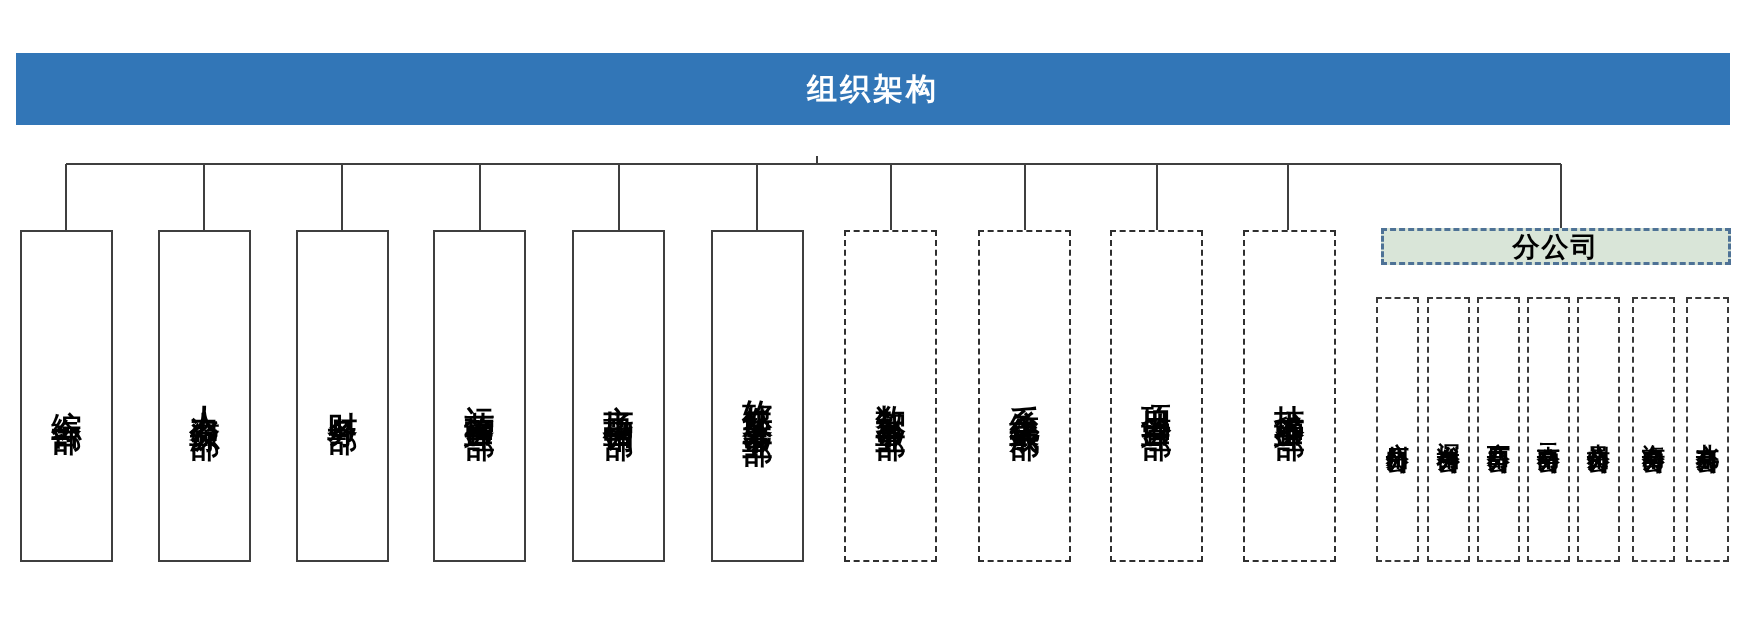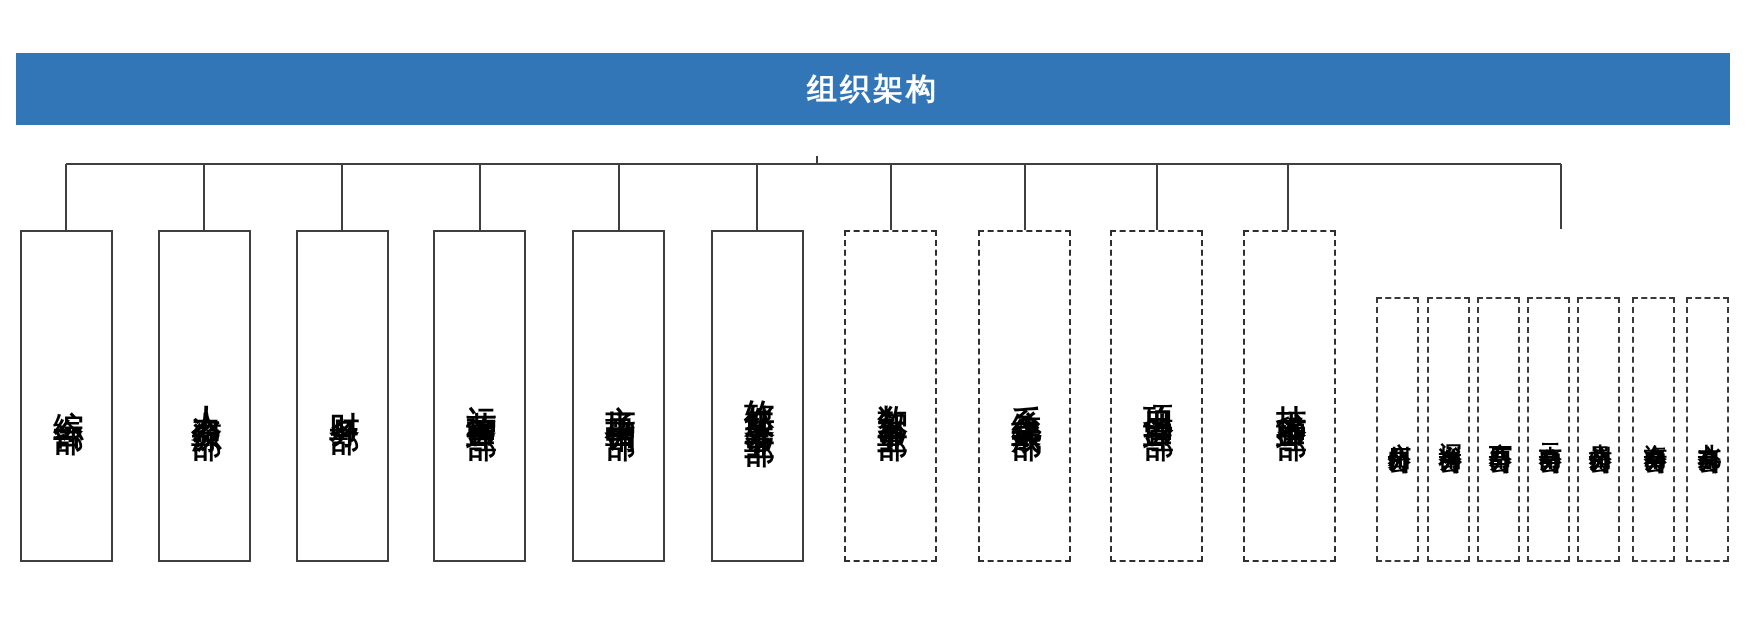--- a/index.html
+++ b/index.html
@@ -7,21 +7,20 @@
     padding: 0;
     background: #ffffff;
     font-family: "Liberation Sans", "DejaVu Sans", sans-serif;
   }
   .canvas {
     position: relative;
     width: 1750px;
     height: 637px;
     background: #ffffff;
     overflow: hidden;
-    font-family: Liberation Mono, monospace;
   }
   
   .banner {
     position: absolute;
     left: 16px;
     top: 53px;
     width: 1714px;
     height: 72px;
     background: #3276B7;
     display: flex;
@@ -165,20 +164,23 @@
   <div class="dept dashed" style="left:978px">
     <span>系统集成部</span>
   </div>
   <div class="dept dashed" style="left:1110px">
     <span>项目管理部</span>
   </div>
   <div class="dept dashed" style="left:1243px">
     <span>技术管理部</span>
   </div>
 
+  <div class="branch-header">
+    <span>分公司</span>
+  </div>
 
   <div class="branch-box" style="left:1376px">
     <span>广州分公司</span>
   </div>
   <div class="branch-box" style="left:1427px">
     <span>深圳分公司</span>
   </div>
   <div class="branch-box" style="left:1477px">
     <span>广西分公司</span>
   </div>

